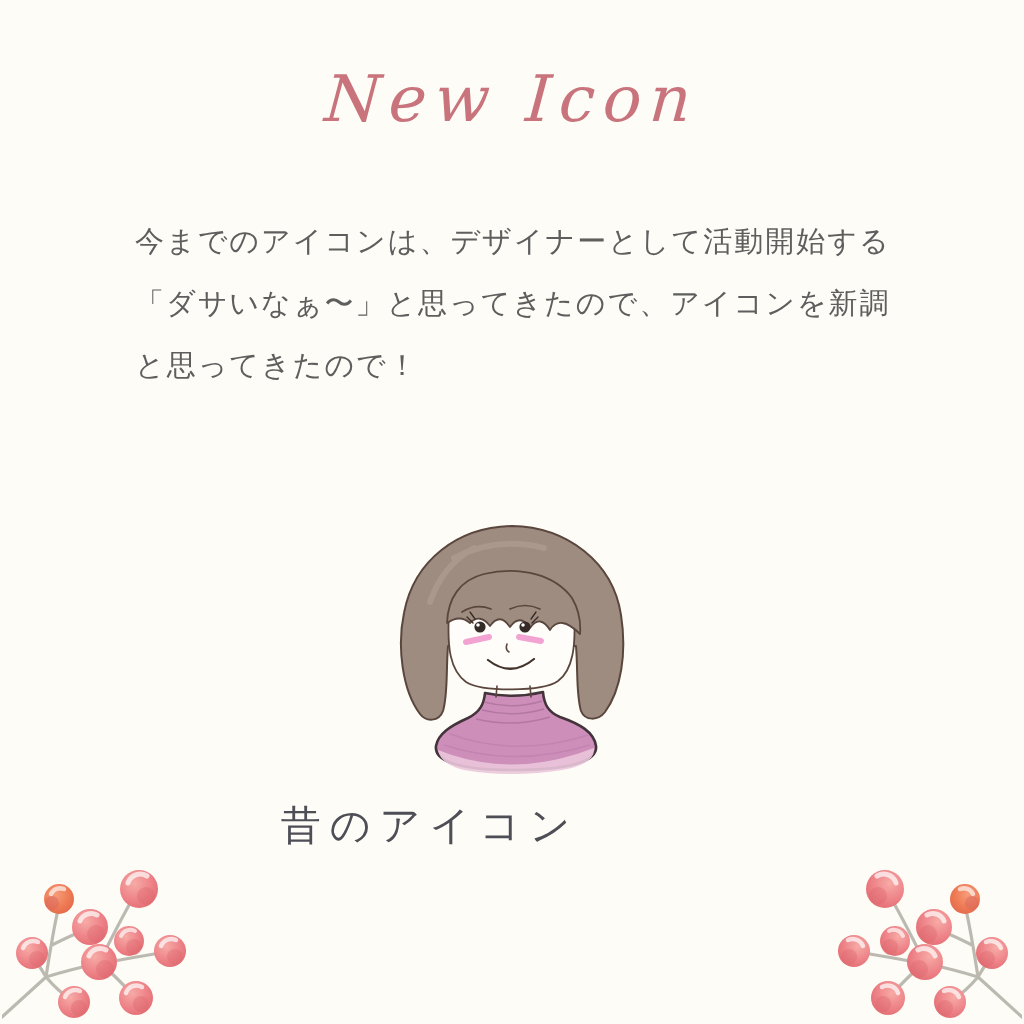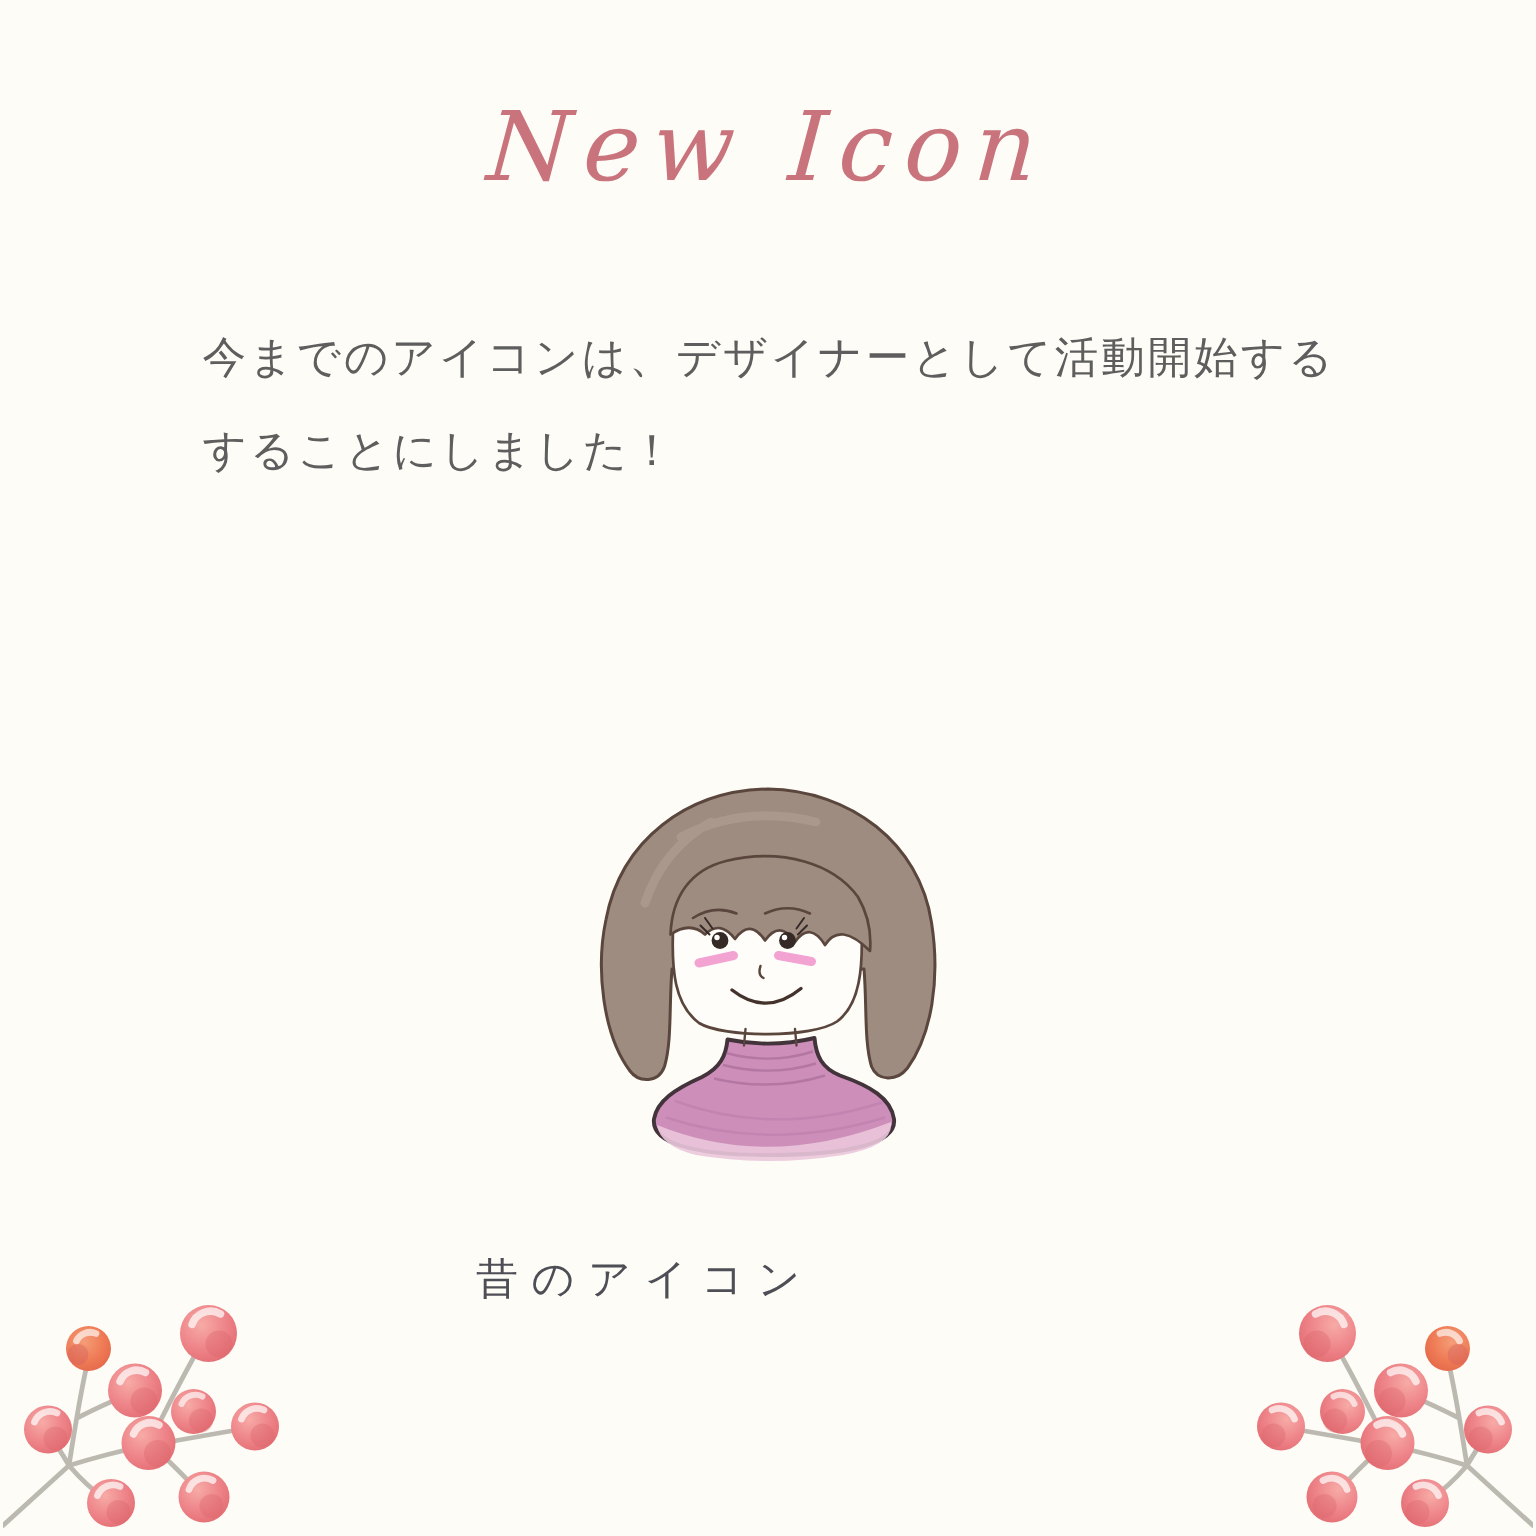--- a/index.html
+++ b/index.html
@@ -24,37 +24,36 @@
     letter-spacing:8px;
     color:#c9747c;
     transform:skewX(-4deg);
   }
   .body-text{
     position:absolute;
     top:218px;left:135px;width:760px;
     font-size:29px;
     color:#5e5e5e;
     letter-spacing:2px;
-    font-family:Liberation Mono, monospace;
   }
   .text-line{
     height:62px;
     line-height:46px;
   }
   .portrait{
     position:absolute;
     top:518px;left:392px;
     width:240px;height:268px;
   }
   .caption{
     position:absolute;
-    top:834px;left:0;width:860px;
+    top:798px;left:0;width:860px;
     text-align:center;
     font-family:"DejaVu Sans","Liberation Sans",sans-serif;
-    font-size:28px;
+    font-size:40px;
     letter-spacing:9px;
     color:#4e4e57;
   }
   .berries-left{
     position:absolute;
     left:2px;top:845px;
     width:220px;height:180px;
   }
   .berries-right{
     position:absolute;
@@ -65,21 +64,22 @@
 </style>
 </head>
 <body>
 
 <div class="page">
 
   <div class="title">New Icon</div>
 
   <div class="body-text">
     <div class="text-line">今までのアイコンは、デザイナーとして活動開始する</div>
-    <div class="text-line">することにしました！</div>
+    <div class="text-line">「ダサいなぁ〜」と思ってきたので、アイコンを新調</div>
+    <div class="text-line">と思ってきたので！</div>
   </div>
 
   <svg width="0" height="0" style="position:absolute" aria-hidden="true">
     <defs>
       <radialGradient id="berryGrad" cx="38%" cy="35%" r="75%">
         <stop offset="0%" stop-color="#f7aba6"></stop>
         <stop offset="55%" stop-color="#ee858a"></stop>
         <stop offset="100%" stop-color="#e26b71"></stop>
       </radialGradient>
       <radialGradient id="berryGradOrange" cx="40%" cy="35%" r="75%">

